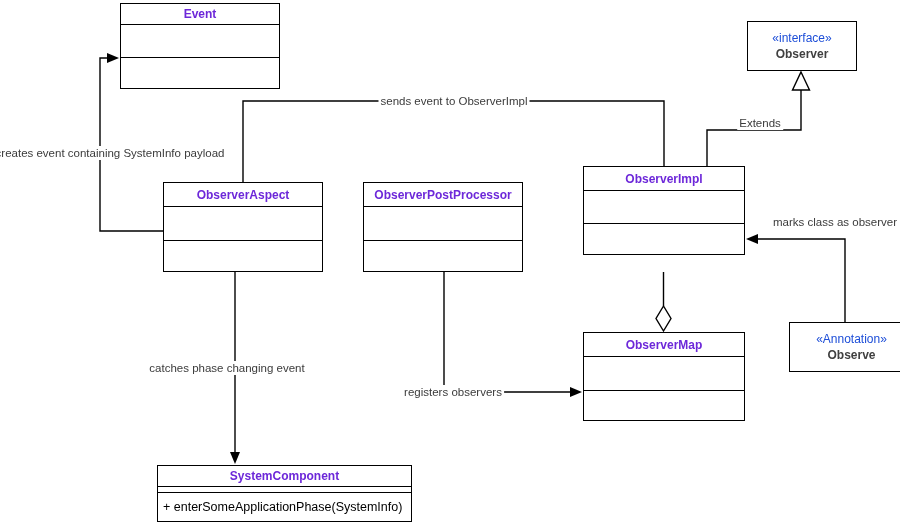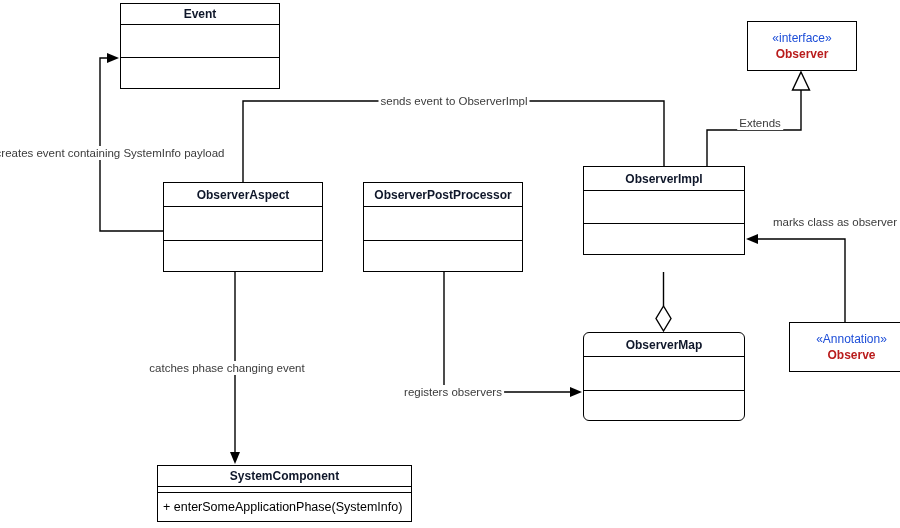--- a/index.html
+++ b/index.html
@@ -23,21 +23,21 @@
     background: #ffffff;
     border: 1.5px solid #000000;
     z-index: 2;
     display: flex;
     flex-direction: column;
   }
   .c-title {
     box-sizing: border-box;
     font-weight: bold;
     font-size: 12px;
-    color: #0f172a;
+    color: #6d28d9;
     text-align: center;
     display: flex;
     align-items: center;
     justify-content: center;
     border-bottom: 1.5px solid #000000;
   }
   .c-attr {
     box-sizing: border-box;
     border-bottom: 1.5px solid #000000;
   }
@@ -63,21 +63,21 @@
     text-align: center;
   }
   .stereo-box .stereotype {
     font-size: 12px;
     color: #1d4ed8;
     line-height: 15px;
   }
   .stereo-box .stereo-name {
     font-size: 12px;
     font-weight: bold;
-    color: #b91c1c;
+    color: #404040;
     line-height: 16px;
   }
   .edge-label {
     position: absolute;
     z-index: 3;
     background: #ffffff;
     font-size: 11.5px;
     color: #3b3b3b;
     white-space: nowrap;
     transform: translate(-50%, -50%);
@@ -143,21 +143,21 @@
     <div class="c-attr" style="height:34px;"></div>
     <div class="c-ops"></div>
   </div>
 
   <div class="uml-class" style="left:583px; top:166px; width:162px; height:89px;">
     <div class="c-title" style="height:24px;">ObserverImpl</div>
     <div class="c-attr" style="height:33px;"></div>
     <div class="c-ops"></div>
   </div>
 
-  <div class="uml-class" style="left:583px; top:332px; width:162px; height:89px;border-radius:6px;">
+  <div class="uml-class" style="left:583px; top:332px; width:162px; height:89px;">
     <div class="c-title" style="height:24px;">ObserverMap</div>
     <div class="c-attr" style="height:34px;"></div>
     <div class="c-ops"></div>
   </div>
 
   <div class="stereo-box" style="left:789px; top:322px; width:125px; height:50px;">
     <div class="stereotype">«Annotation»</div>
     <div class="stereo-name">Observe</div>
   </div>
 

